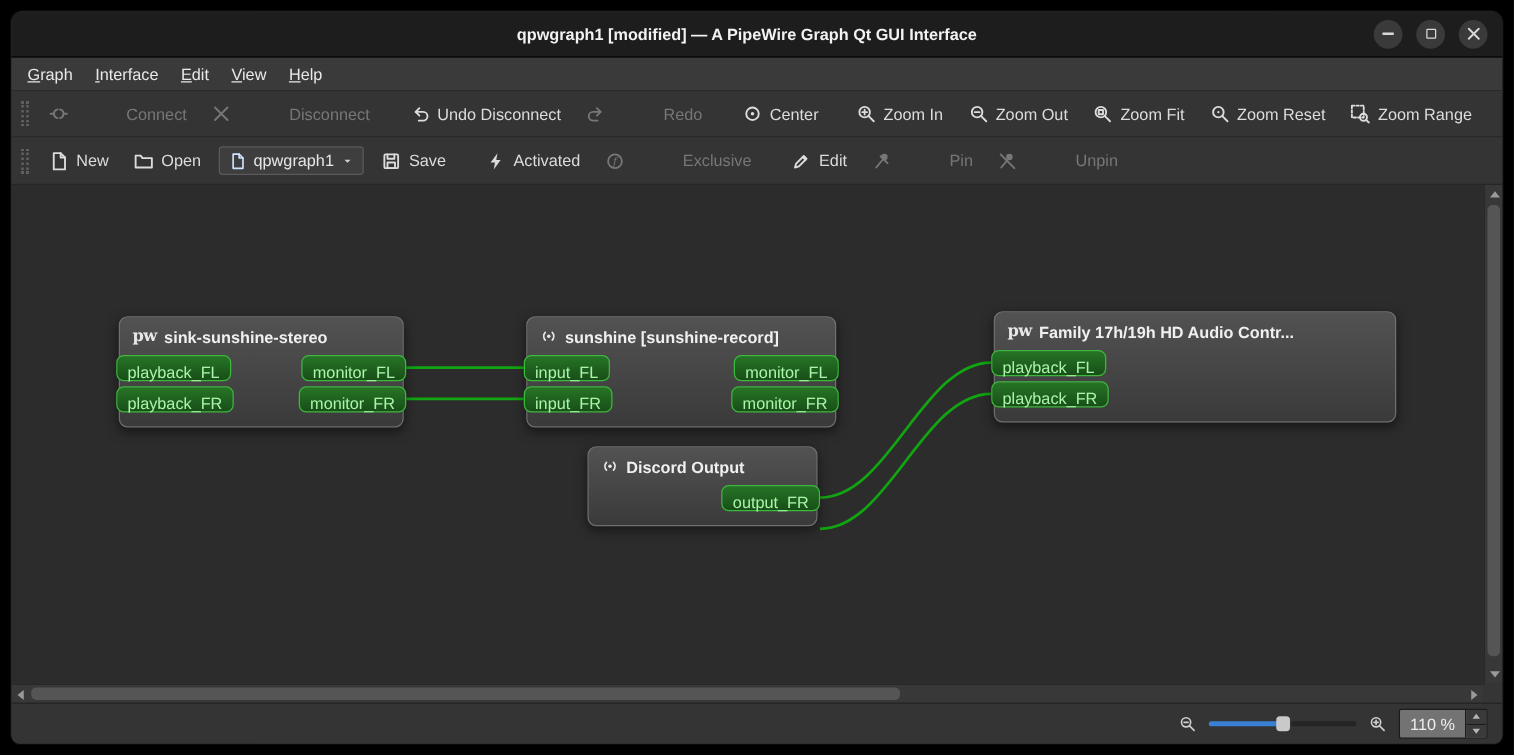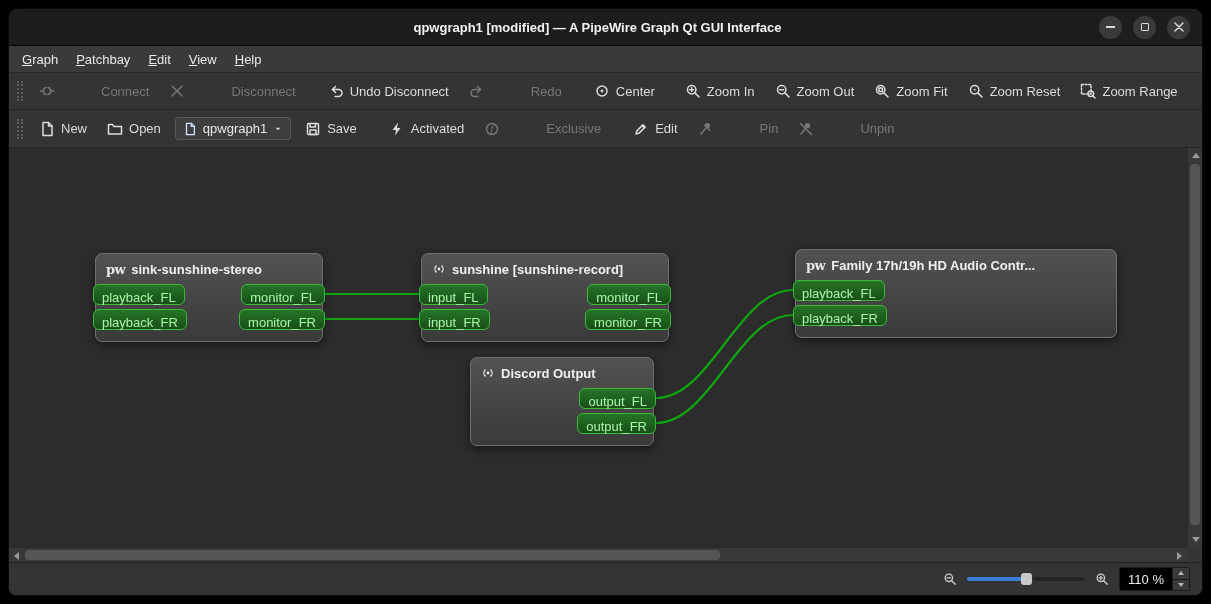--- a/index.html
+++ b/index.html
@@ -107,21 +107,21 @@
   
   .statusbar {
     height:33px; flex:0 0 33px; background:#343434; border-top:1px solid #222;
     display:flex; align-items:center; justify-content:flex-end; gap:10px; padding:0 12px;
     color:#cfcfcf;
   }
   .slider { width:118px; height:14px; position:relative; }
   .slider-fill { position:absolute; left:0; top:5px; width:56px; height:4px; background:#3a80d2; border-radius:2px; }
   .slider-rest { position:absolute; left:66px; right:0; top:5px; height:4px; background:#242424; border-radius:2px; }
   .slider-handle { position:absolute; left:54px; top:1px; width:11px; height:12px; background:#c9c9c9; border-radius:3px; }
-  .spinbox { display:flex; align-items:stretch; height:24px; background:#000000; border:1px solid #1c1c1c; border-radius:2px; }
+  .spinbox { display:flex; align-items:stretch; height:24px; background:#737373; border:1px solid #1c1c1c; border-radius:2px; }
   .spin-value { display:flex; align-items:center; padding:0 8px; font-size:13px; color:#eeeeee; }
   .spin-arrows { width:17px; border-left:1px solid #1c1c1c; display:flex; flex-direction:column; }
   .spin-btn { flex:1; background:#3a3a3a; display:flex; align-items:center; justify-content:center; }
   .spin-btn + .spin-btn { border-top:1px solid #1c1c1c; }
   .mini-tri-up { width:0; height:0; border-left:3.5px solid transparent; border-right:3.5px solid transparent; border-bottom:4px solid #b5b5b5; }
   .mini-tri-down { width:0; height:0; border-left:3.5px solid transparent; border-right:3.5px solid transparent; border-top:4px solid #b5b5b5; }
 </style>
 </head>
 <body>
 
@@ -139,21 +139,21 @@
       <div class="win-btn">
         <svg class="ic" width="10" height="10" viewBox="0 0 10 10">
             <path d="M1 1l8 8M9 1L1 9"></path>
           </svg>
       </div>
     </div>
   </div>
 
   <div class="menubar">
     <span class="menu-item">Graph</span>
-    <span class="menu-item">Patchbay</span>
+    <span class="menu-item">Interface</span>
     <span class="menu-item">Edit</span>
     <span class="menu-item">View</span>
     <span class="menu-item">Help</span>
   </div>
 
   <div class="toolbar tb1">
     <div class="grip"></div>
 
     <div class="tb-item disabled">
       <svg class="ic icon16" viewBox="0 0 16 16">
@@ -376,23 +376,20 @@
         </div>
       </div>
 
       <div class="node" style="left:461px; top:209px; width:184px;">
         <div class="node-header">
           <svg class="ic icon14" viewBox="0 0 16 16" style="color:#e8e8e8">
               <circle cx="8" cy="8" r="1.6" fill="currentColor" stroke="none"></circle>
               <path d="M4.8 4.5a5 5 0 0 0 0 7M11.2 4.5a5 5 0 0 1 0 7"></path>
             </svg>
           <span class="node-title">Discord Output</span>
-        </div>
-        <div class="port-row only-right">
-          <span class="port pr">output_FL</span>
         </div>
         <div class="port-row only-right">
           <span class="port pr">output_FR</span>
         </div>
       </div>
 
     </div>
 
     <div class="vscroll">
       <div class="tri tri-up"></div>

